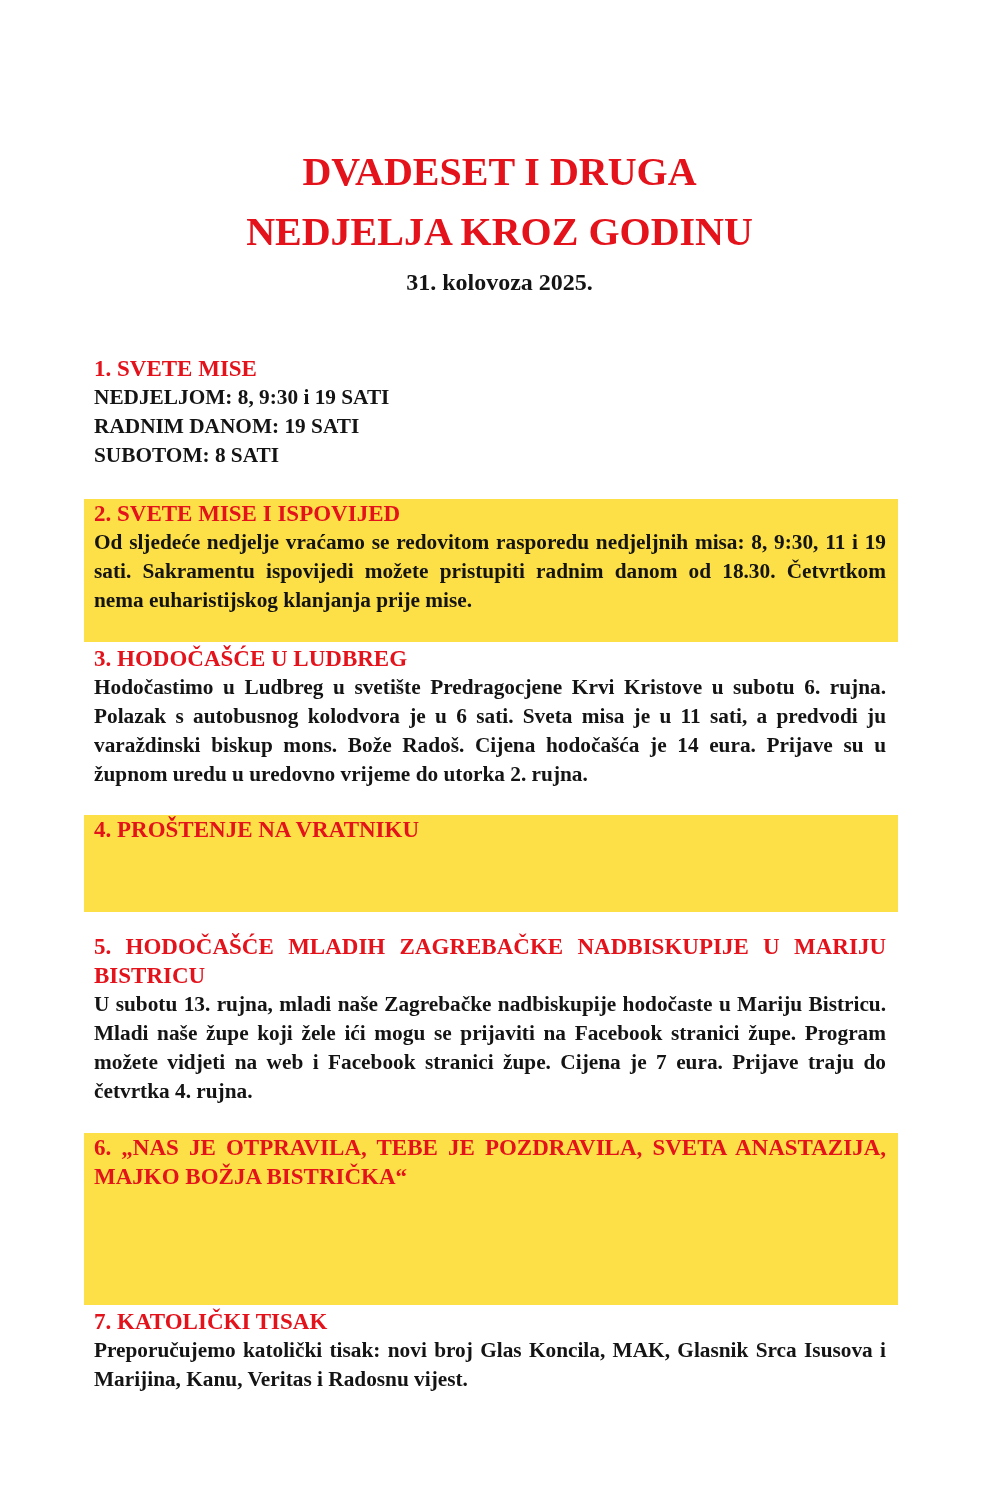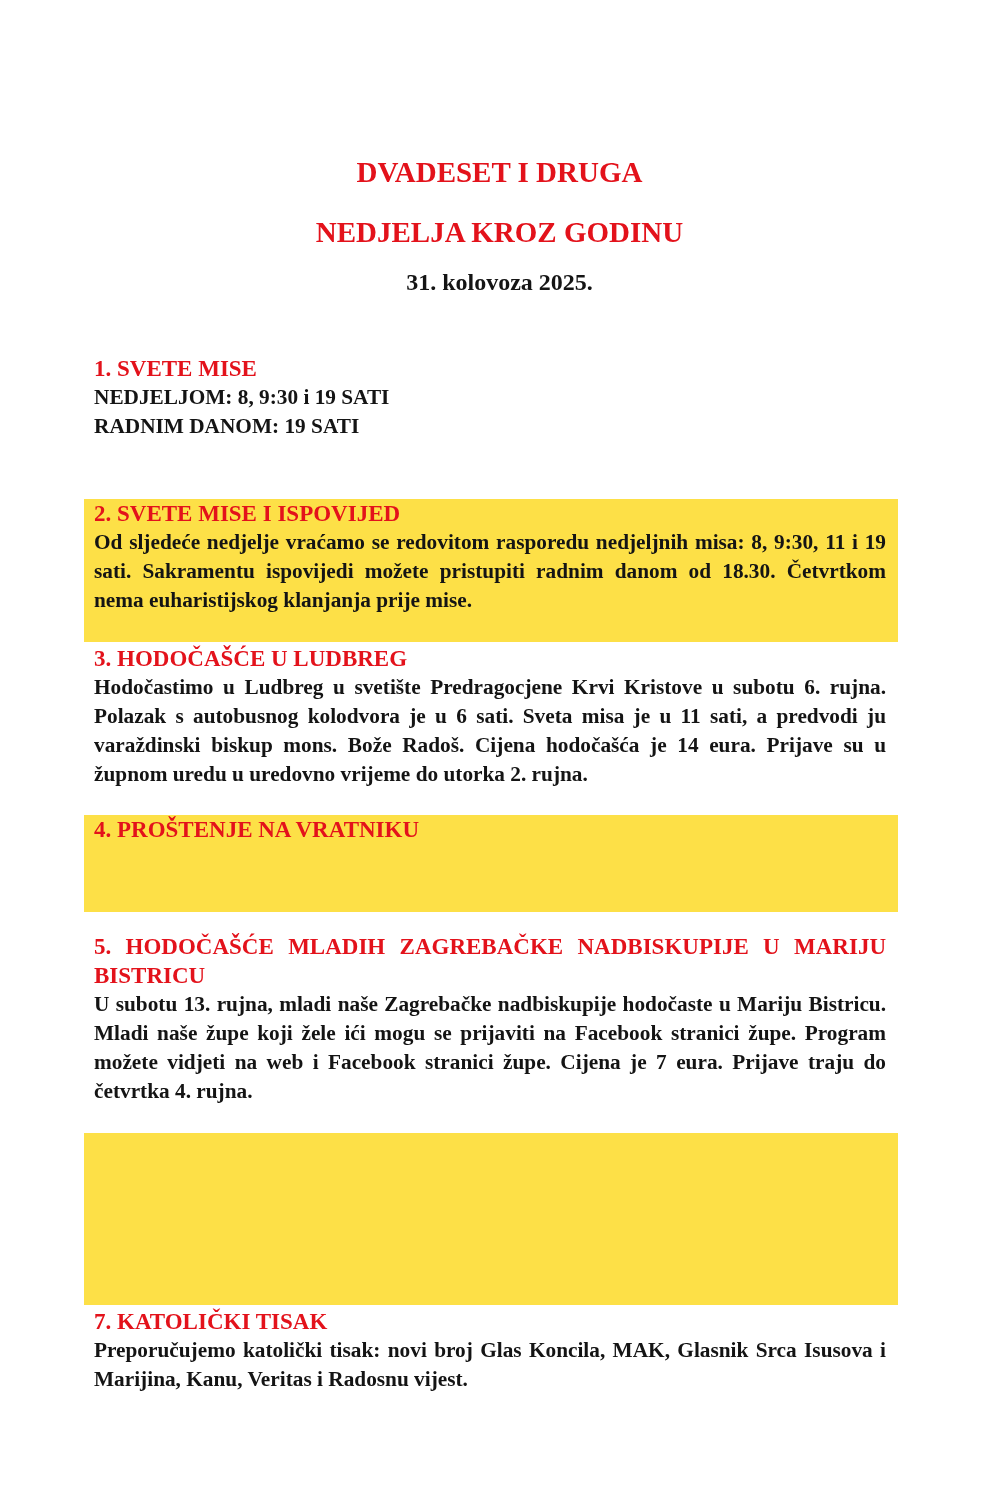--- a/index.html
+++ b/index.html
@@ -3,21 +3,21 @@
 <meta charset="utf-8">
 <style>
   html, body { margin: 0; padding: 0; background: #ffffff; }
   body {
     width: 999px; height: 1498px; position: relative; overflow: hidden;
     font-family: "Liberation Serif", "DejaVu Serif", serif;
     font-weight: bold; color: #141414;
   }
   .title {
     position: absolute; left: 0; width: 999px; text-align: center;
-    color: #e3121b; font-size: 29px; line-height: 40px; margin: 0; font-weight: bold;
+    color: #e3121b; font-size: 40px; line-height: 40px; margin: 0; font-weight: bold;
   }
   #t1 { top: 152px; }
   #t2 { top: 212px; }
   .date {
     position: absolute; top: 268px; left: 0; width: 999px; text-align: center;
     font-size: 24px; line-height: 28px;
   }
   .section { position: absolute; left: 84px; width: 814px; }
   .section.gray { background: #fde047; }
   .section .inner { padding: 0 12px 0 10px; }
@@ -44,20 +44,21 @@
 
 <h1 class="title" id="t1">DVADESET I DRUGA</h1>
 <h1 class="title" id="t2">NEDJELJA KROZ GODINU</h1>
 <div class="date">31. kolovoza 2025.</div>
 
 <div class="section" id="s1">
   <div class="inner">
     <p class="sec-head">1. SVETE MISE</p>
     <p class="line">NEDJELJOM: 8, 9:30 i 19 SATI</p>
     <p class="line">RADNIM DANOM: 19 SATI</p>
+    <p class="line">SUBOTOM: 8 SATI</p>
   </div>
 </div>
 
 <div class="section gray" id="s2">
   <div class="inner">
     <p class="sec-head">2. SVETE MISE I ISPOVIJED</p>
     <p class="sec-body">Od sljedeće nedjelje vraćamo se redovitom rasporedu nedjeljnih misa: 8, 9:30, 11 i 19 sati. Sakramentu ispovijedi možete pristupiti radnim danom od 18.30. Četvrtkom nema euharistijskog klanjanja prije mise.</p>
   </div>
 </div>
 
@@ -76,20 +77,21 @@
 
 <div class="section" id="s5">
   <div class="inner">
     <p class="sec-head">5. HODOČAŠĆE MLADIH ZAGREBAČKE NADBISKUPIJE U MARIJU BISTRICU</p>
     <p class="sec-body">U subotu 13. rujna, mladi naše Zagrebačke nadbiskupije hodočaste u Mariju Bistricu. Mladi naše župe koji žele ići mogu se prijaviti na Facebook stranici župe. Program možete vidjeti na web i Facebook stranici župe. Cijena je 7 eura. Prijave traju do četvrtka 4. rujna.</p>
   </div>
 </div>
 
 <div class="section gray" id="s6">
   <div class="inner">
+    <p class="sec-head">6. „NAS JE OTPRAVILA, TEBE JE POZDRAVILA, SVETA ANASTAZIJA, MAJKO BOŽJA BISTRIČKA“</p>
   </div>
 </div>
 
 <div class="section" id="s7">
   <div class="inner">
     <p class="sec-head">7. KATOLIČKI TISAK</p>
     <p class="sec-body">Preporučujemo katolički tisak: novi broj Glas Koncila, MAK, Glasnik Srca Isusova i Marijina, Kanu, Veritas i Radosnu vijest.</p>
   </div>
 </div>
 

